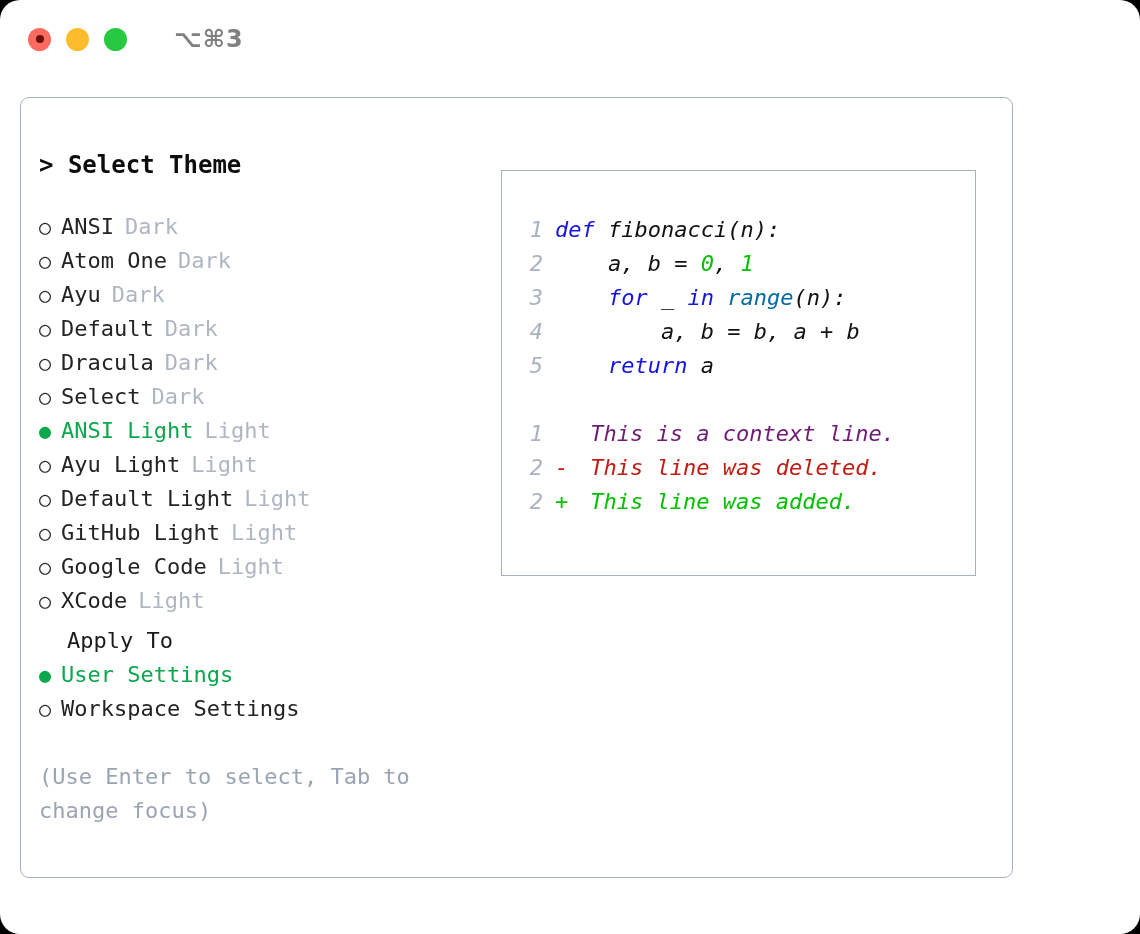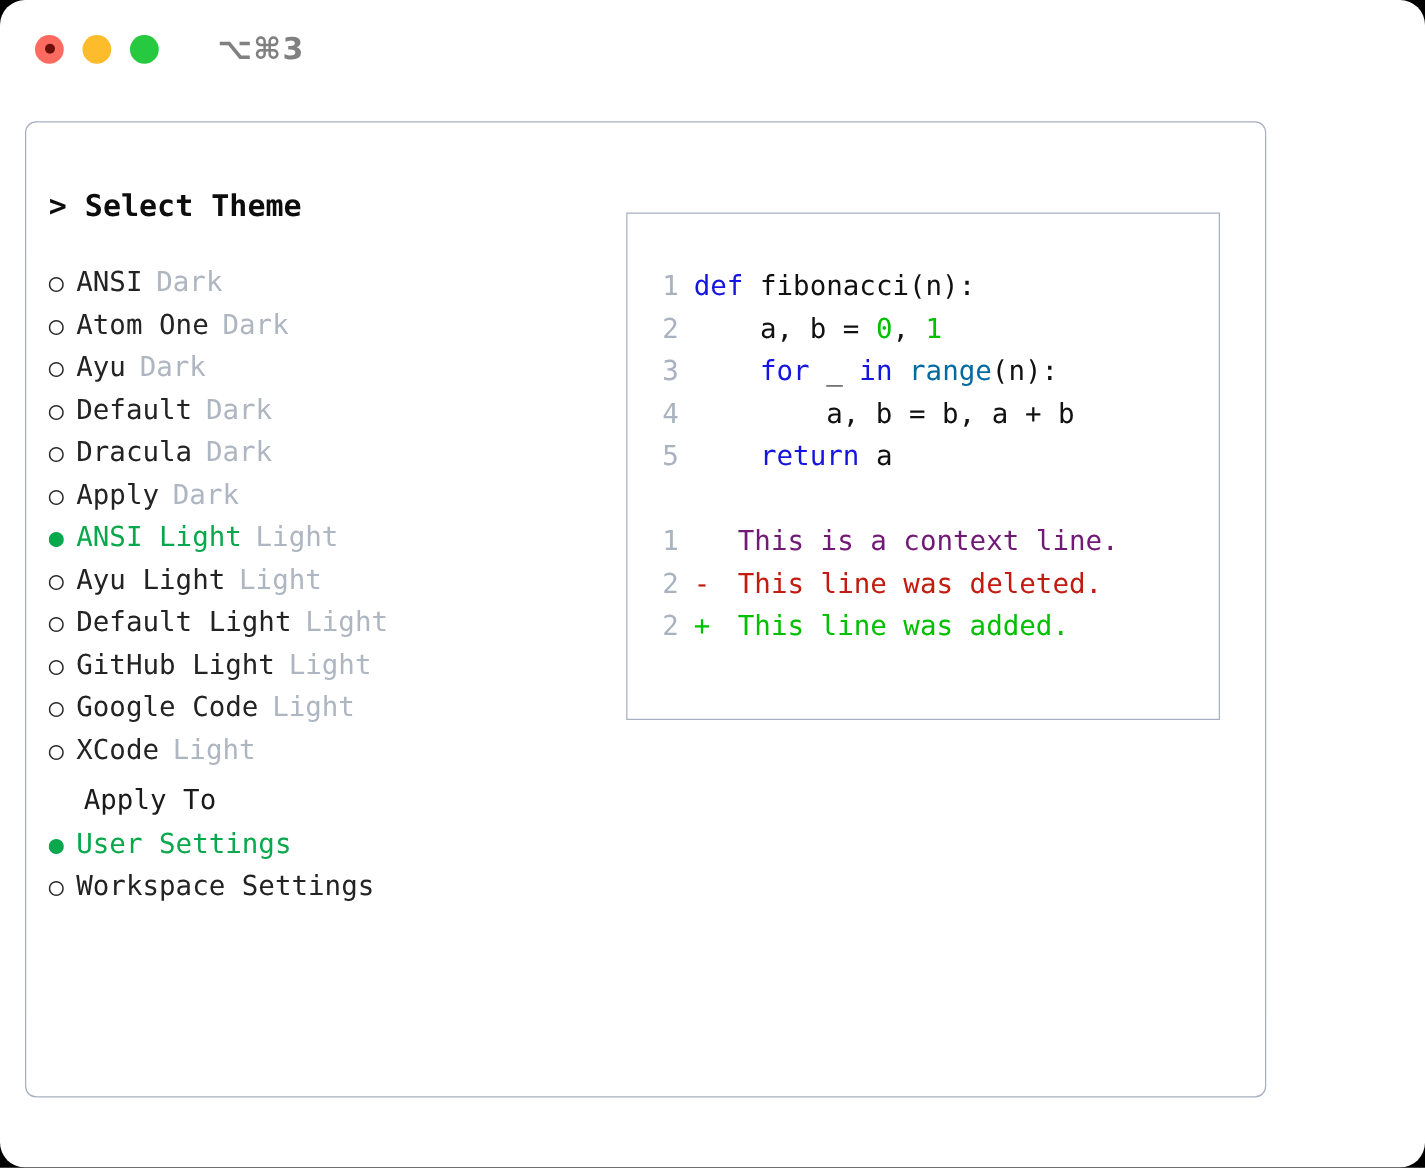--- a/index.html
+++ b/index.html
@@ -166,21 +166,21 @@
     position: relative;
   }
   .code {
     position: absolute;
     left: 15px;
     top: 42px;
     font-size: 22px;
     line-height: 34px;
     white-space: pre;
   }
-  .code-line { display: block; height: 34px; white-space: pre; }
+  .code-line { display: block; height: 34px; white-space: pre; font-style: italic; }
   .ln {
     display: inline-block;
     width: 26px;
     text-align: right;
     color: #a9b2bf;
     margin-right: 12px;
   }
   .tok-kw   { color: #1515e0; }
   .tok-fn   { color: #0369a1; }
   .tok-num  { color: #00c000; }
@@ -211,37 +211,38 @@
 
       <div class="left-col">
         <div class="section-heading">&gt; Select Theme</div>
 
         <div class="opt-list" id="theme-list">
             <div class="opt-row"><span class="marker">○</span><span class="opt-label">ANSI</span><span class="opt-variant">Dark</span></div>
             <div class="opt-row"><span class="marker">○</span><span class="opt-label">Atom One</span><span class="opt-variant">Dark</span></div>
             <div class="opt-row"><span class="marker">○</span><span class="opt-label">Ayu</span><span class="opt-variant">Dark</span></div>
             <div class="opt-row"><span class="marker">○</span><span class="opt-label">Default</span><span class="opt-variant">Dark</span></div>
             <div class="opt-row"><span class="marker">○</span><span class="opt-label">Dracula</span><span class="opt-variant">Dark</span></div>
-            <div class="opt-row"><span class="marker">○</span><span class="opt-label">Apply</span><span class="opt-variant">Dark</span></div>
+            <div class="opt-row"><span class="marker">○</span><span class="opt-label">Select</span><span class="opt-variant">Dark</span></div>
             <div class="opt-row selected"><span class="marker">●</span><span class="opt-label">ANSI Light</span><span class="opt-variant">Light</span></div>
             <div class="opt-row"><span class="marker">○</span><span class="opt-label">Ayu Light</span><span class="opt-variant">Light</span></div>
             <div class="opt-row"><span class="marker">○</span><span class="opt-label">Default Light</span><span class="opt-variant">Light</span></div>
             <div class="opt-row"><span class="marker">○</span><span class="opt-label">GitHub Light</span><span class="opt-variant">Light</span></div>
             <div class="opt-row"><span class="marker">○</span><span class="opt-label">Google Code</span><span class="opt-variant">Light</span></div>
             <div class="opt-row"><span class="marker">○</span><span class="opt-label">XCode</span><span class="opt-variant">Light</span></div>
           </div>
 
         <div class="spacer-sm"></div>
 
         <div class="group-title">Apply To</div>
         <div class="opt-list" id="apply-to-list">
             <div class="opt-row selected"><span class="marker">●</span><span class="opt-label">User Settings</span></div>
             <div class="opt-row"><span class="marker">○</span><span class="opt-label">Workspace Settings</span></div>
           </div>
 
+        <div class="hint">(Use Enter to select, Tab to change focus)</div>
       </div>
 
       <div class="right-col">
         <div class="preview-box">
           <div class="code" id="code-sample"><span class="code-line"><span class="ln">1</span><span class="tok-kw">def </span><span class="tok-txt">fibonacci(n):</span></span><span class="code-line"><span class="ln">2</span><span class="tok-txt">    a, b = </span><span class="tok-num">0</span><span class="tok-txt">, </span><span class="tok-num">1</span></span><span class="code-line"><span class="ln">3</span><span class="tok-txt">    </span><span class="tok-kw">for</span><span class="tok-txt"> _ </span><span class="tok-kw">in</span><span class="tok-txt"> </span><span class="tok-fn">range</span><span class="tok-txt">(n):</span></span><span class="code-line"><span class="ln">4</span><span class="tok-txt">        a, b = b, a + b</span></span><span class="code-line"><span class="ln">5</span><span class="tok-txt">    </span><span class="tok-kw">return</span><span class="tok-txt"> a</span></span><span class="blank-line"></span><span class="code-line"><span class="ln">1</span><span class="diff-sign diff-ctx"> </span><span class="diff-ctx"> This is a context line.</span></span><span class="code-line"><span class="ln">2</span><span class="diff-sign diff-del">-</span><span class="diff-del"> This line was deleted.</span></span><span class="code-line"><span class="ln">2</span><span class="diff-sign diff-add">+</span><span class="diff-add"> This line was added.</span></span></div>
         </div>
       </div>
 
     </div>
   </div>

